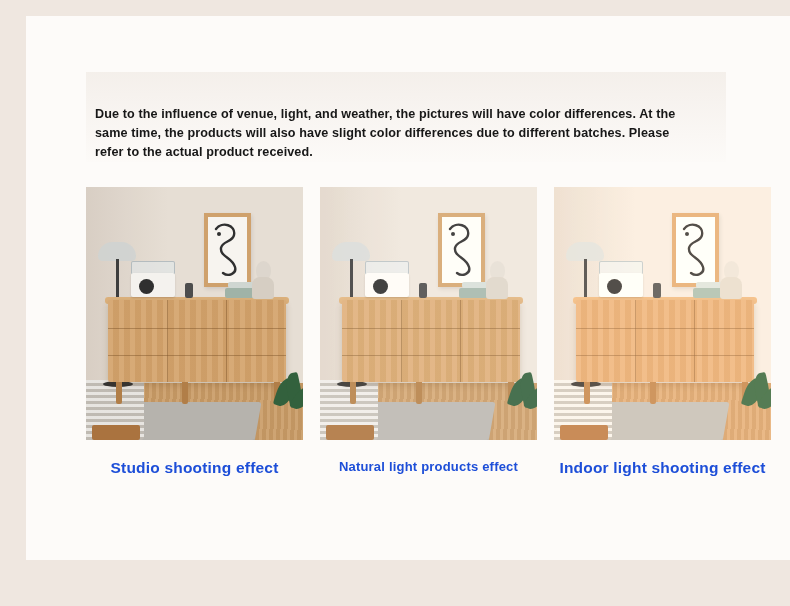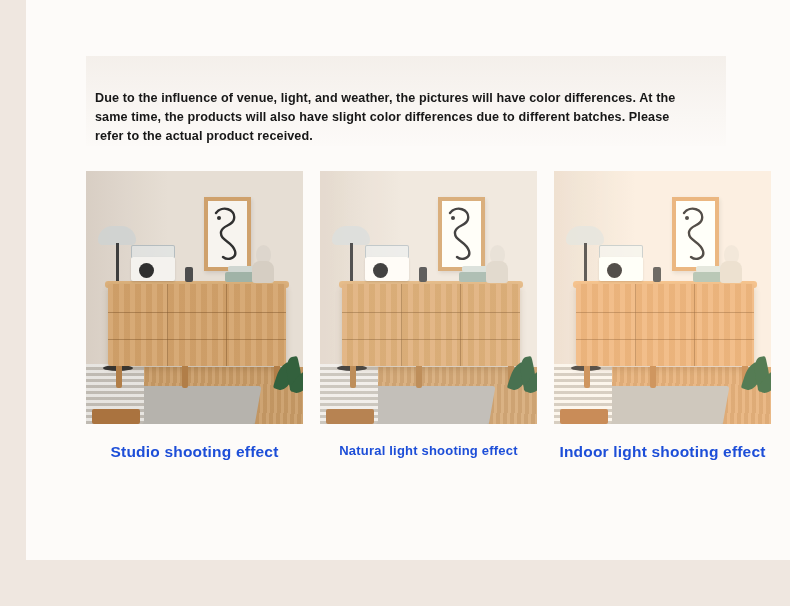--- a/index.html
+++ b/index.html
@@ -11,21 +11,21 @@
     height: 606px;
     background: #efe7e0;
     font-family: "Liberation Sans", sans-serif;
     overflow: hidden;
   }
 
   
   .page {
     position: absolute;
     left: 26px;
-    top: 0;
+    top: 16px;
     width: 764px;
     height: 560px;
     background: #fdfbf9;
   }
 
   
   .watermark {
     position: absolute;
     left: 60px;
     top: 56px;
@@ -393,21 +393,21 @@
         </div>
 
         <div class="plant">
           <div class="leaf" style="left:2px;top:4px;width:16px;height:30px;transform:rotate(18deg);"></div>
           <div class="leaf" style="left:12px;top:0px;width:14px;height:34px;transform:rotate(-12deg);"></div>
           <div class="leaf" style="left:20px;top:12px;width:14px;height:26px;transform:rotate(32deg);"></div>
         </div>
 
         <div class="grade"></div>
       </div>
-      <div class="caption cap-md">Natural light shooting effect</div>
+      <div class="caption cap-md">Natural light products effect</div>
     </div>
 
     <div class="shot indoor">
       <div class="photo">
         <div class="wall"></div>
         <div class="wall-shadow"></div>
         <div class="floor"></div>
         <div class="floor-grain"></div>
         <div class="rug"></div>
         <div class="bed"></div>

